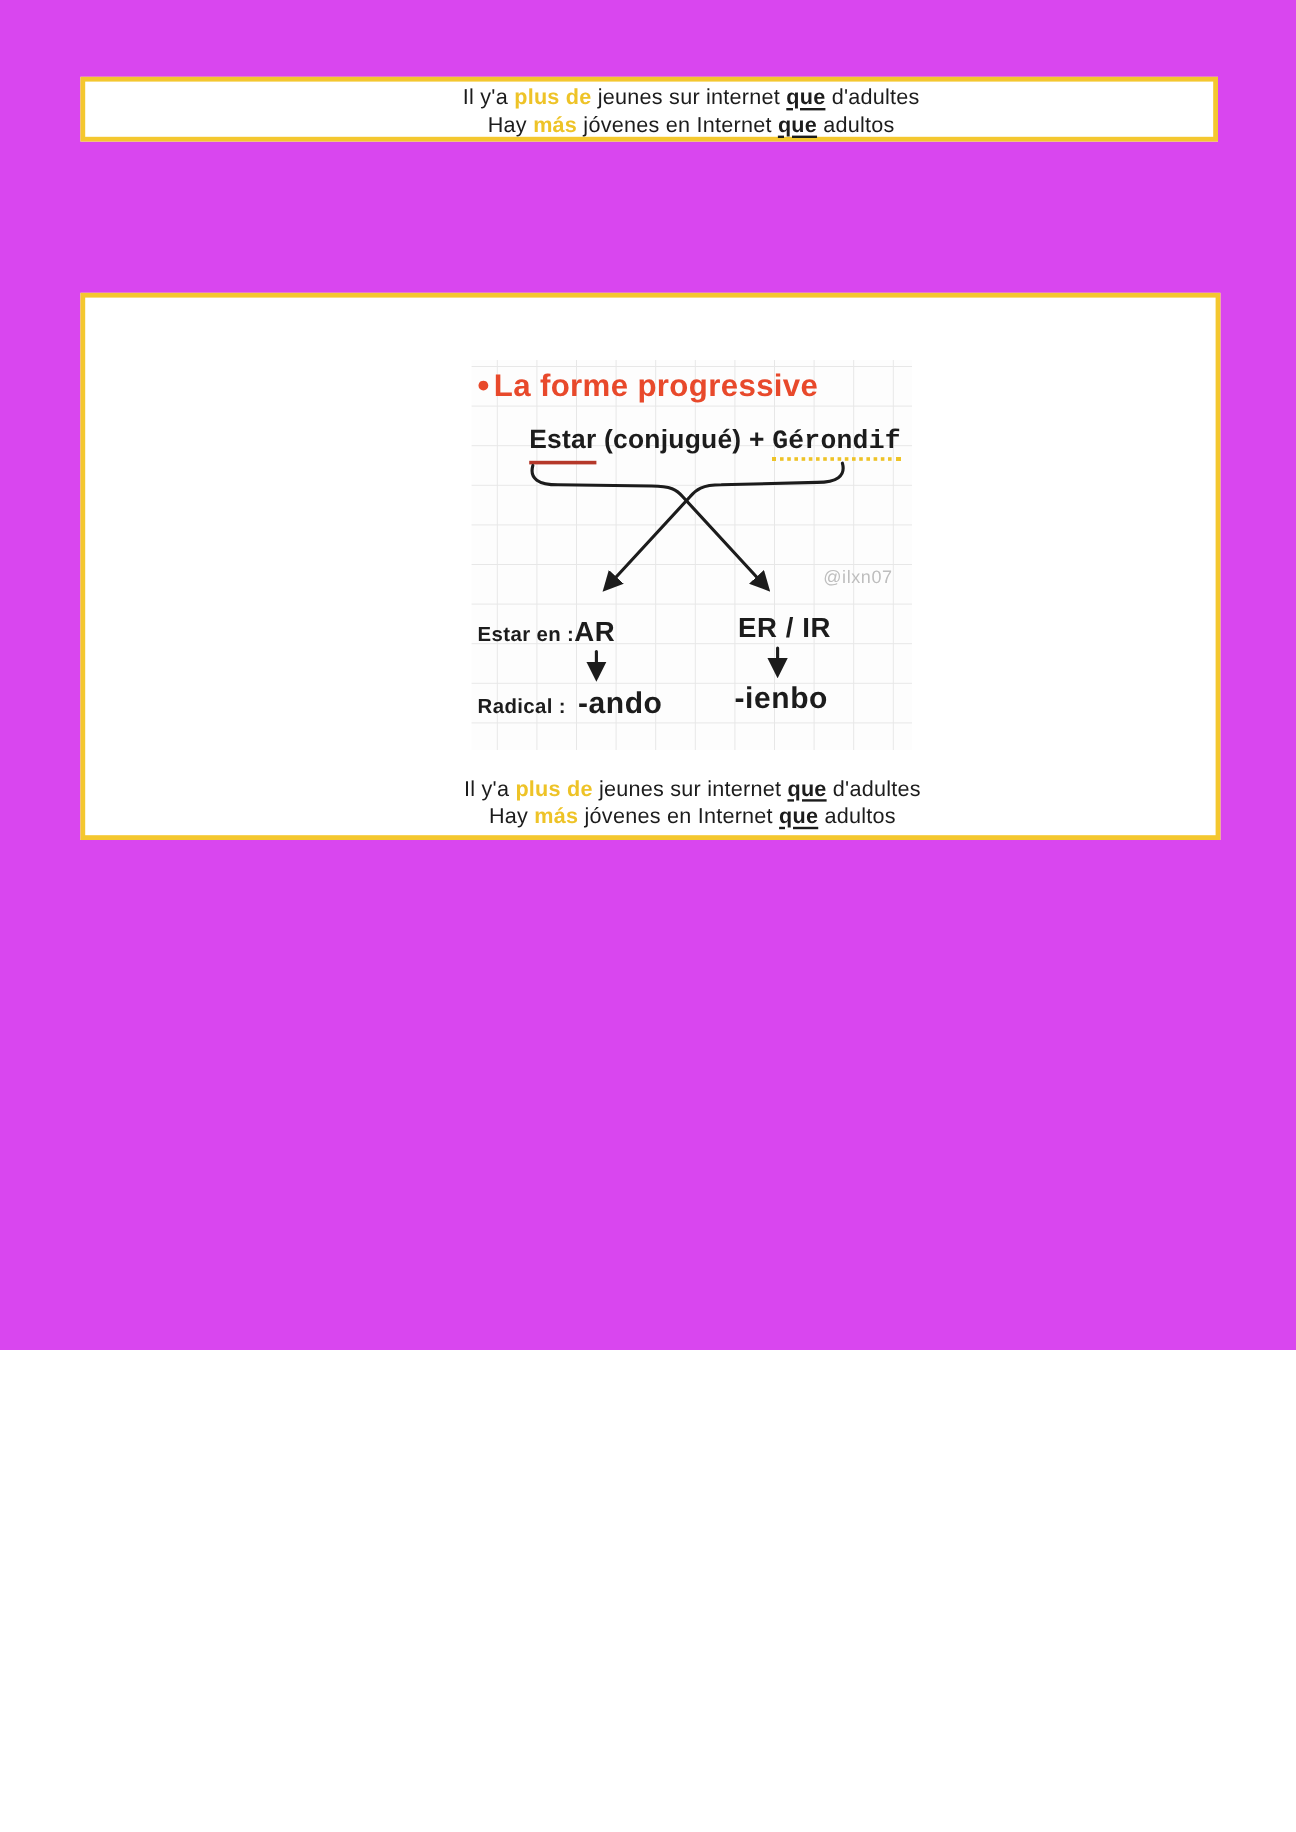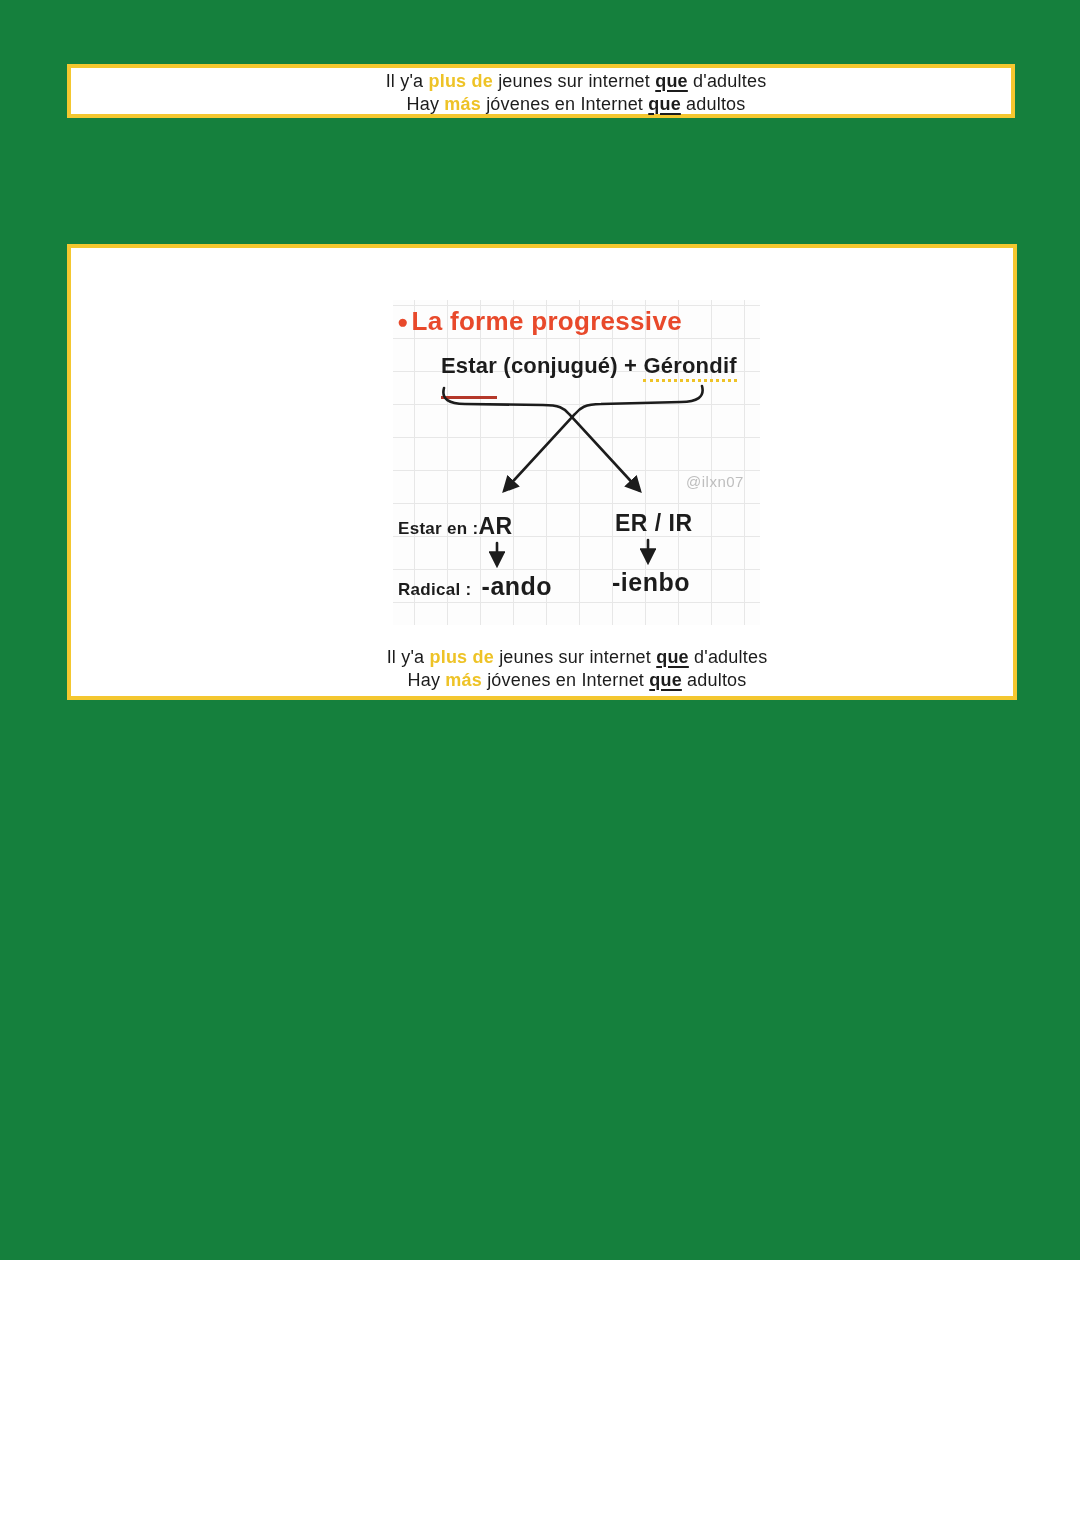--- a/index.html
+++ b/index.html
@@ -1,19 +1,19 @@
 <!DOCTYPE html>
 <html><head>
 <meta charset="utf-8">
 <style>
   html,body{margin:0;padding:0;background:#ffffff;}
   .page{
     position:relative;
-    width:1080px;height:1260px;
-    background:#15803d;
+    width:1080px;height:1125px;
+    background:#d946ef;
     font-family:"Liberation Sans","DejaVu Sans",sans-serif;
     color:#1c1c1c;
     overflow:hidden;
   }
   .ybox{
     position:absolute;
     border:4px solid #F4C72F;
     box-sizing:border-box;
     background:#ffffff;
   }
@@ -66,22 +66,22 @@
     font-weight:700;
     white-space:nowrap;
   }
   .dg-title .bullet{font-size:19px;line-height:19px;margin-right:3px;}
   .dg-title .t{font-size:26px;letter-spacing:.3px;}
   .formula{
     position:absolute;left:48px;top:53px;
     font-size:22px;font-weight:700;
     white-space:nowrap;letter-spacing:.2px;
   }
-  .formula .estar{border-bottom:3px solid #B5382A;padding-bottom:18px;}
-  .formula .ger{border-bottom:3px dotted #EEC327;padding-bottom:1px;}
+  .formula .estar{border-bottom:3px solid #B5382A;padding-bottom:6px;}
+  .formula .ger{border-bottom:3px dotted #EEC327;padding-bottom:1px;font-family:Liberation Mono, monospace;}
   .dg-svg{position:absolute;left:0;top:0;}
   .watermark{
     position:absolute;left:293px;top:149px;
     font-size:15px;color:#BEBEBE;letter-spacing:.5px;
     white-space:nowrap;
     margin-top:24px;
   }
   .vrow{
     position:absolute;
     display:flex;align-items:baseline;

